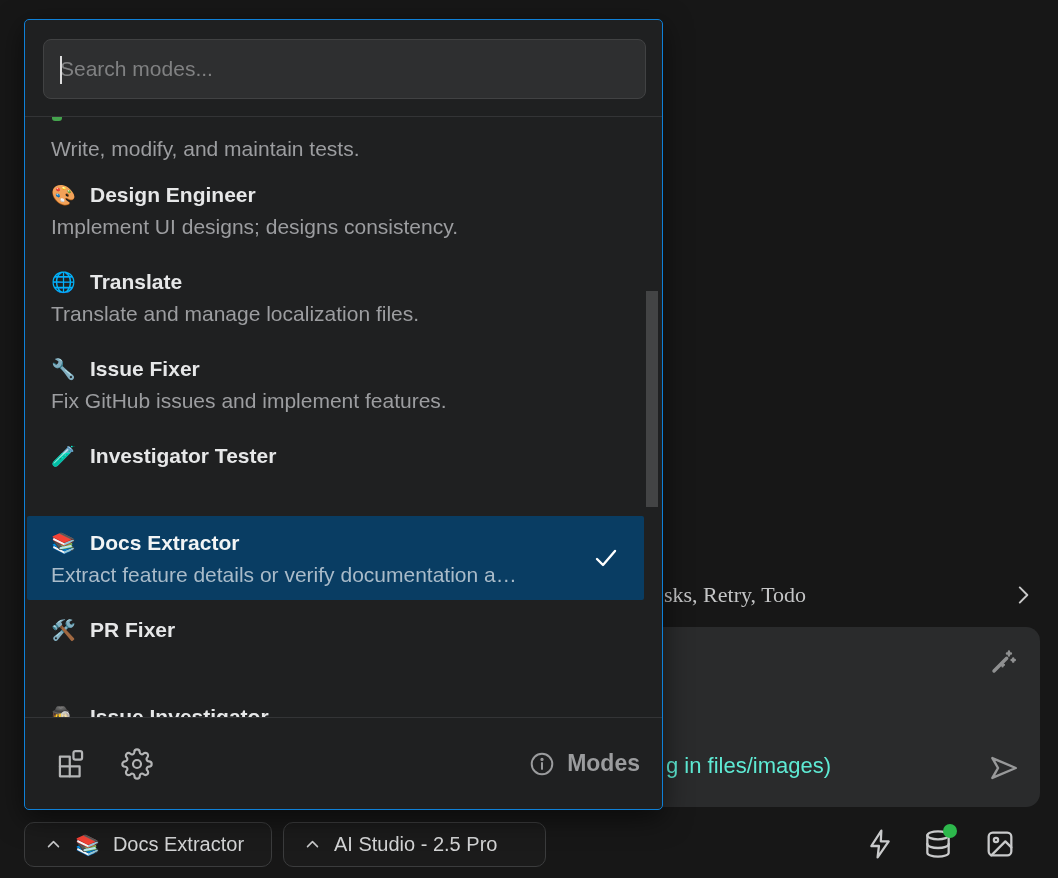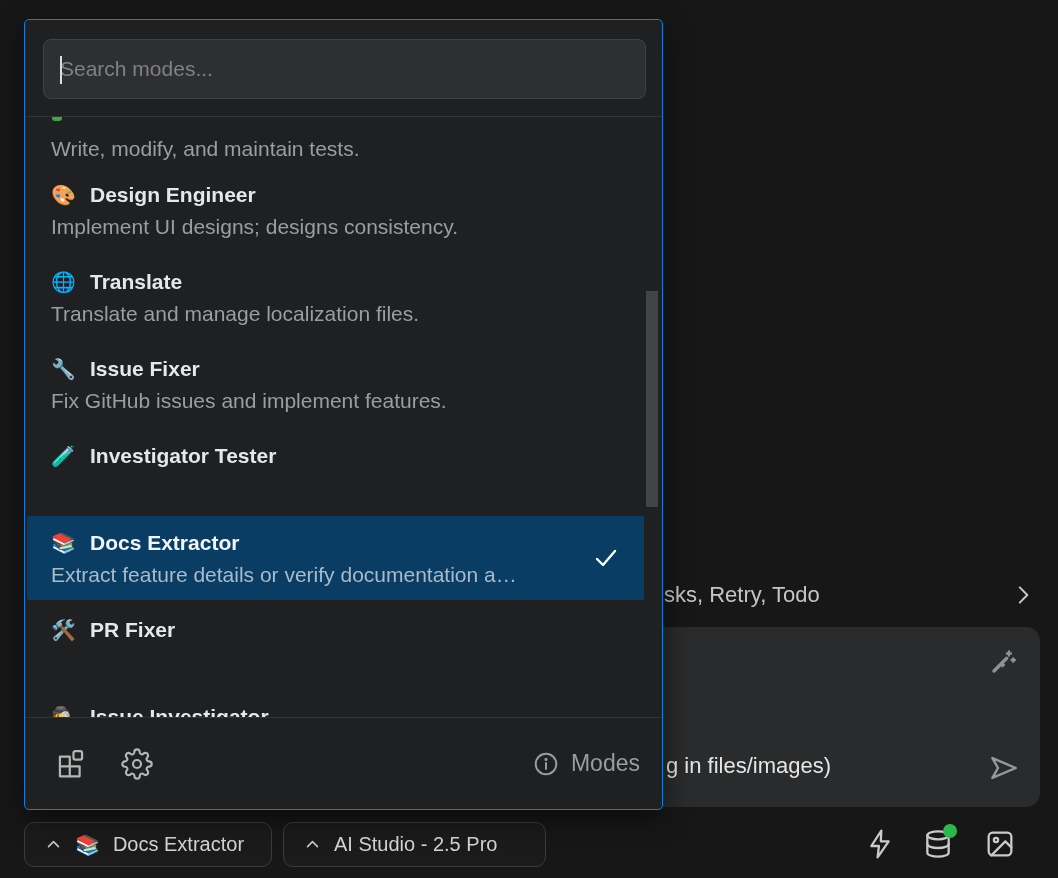--- a/index.html
+++ b/index.html
@@ -3,25 +3,25 @@
 <meta charset="utf-8">
 <style>
   * { margin:0; padding:0; box-sizing:border-box; }
   html,body { background:#171717; }
   body { font-family:"Liberation Sans", sans-serif; }
   .canvas { position:relative; width:1058px; height:878px; background:#171717; overflow:hidden; }
 
   
   .task-row { position:absolute; left:664px; top:579px; width:372px; height:32px;
     display:flex; align-items:center; justify-content:space-between; }
-  .task-row .task-text { font-size:22px; color:#c4c5c6; white-space:nowrap; overflow:hidden; }
+  .task-row .task-text { font-size:22px; color:#c4c5c6; white-space:nowrap; overflow:hidden;font-family:Liberation Serif, serif; }
   .chat-input-panel { position:absolute; left:650px; top:627px; width:390px; height:180px;
     background:#2a2b2c; border-radius:14px; }
   .wand-btn { position:absolute; right:22px; top:20px; width:32px; height:32px; color:#8f9091; }
-  .chat-placeholder { position:absolute; left:16px; top:126px; font-size:22px; color:#e5e5e5; white-space:nowrap; }
+  .chat-placeholder { position:absolute; left:16px; top:126px; font-size:22px; color:#5eead4; white-space:nowrap; }
   .send-btn { position:absolute; right:20px; top:124px; width:34px; height:34px; color:#98999a; }
 
   
   .chip { position:absolute; top:822px; height:45px; border:1px solid #3b3c3d; border-radius:10px;
     display:flex; align-items:center; gap:13px; padding:0 20px; color:#d3d4d5; font-size:20px; background:#1b1b1b; }
   .chip .chev { width:17px; height:17px; color:#c8c9ca; flex:0 0 auto; }
   .chip .chip-emoji { font-size:20px; }
   .chip-mode { left:24px; min-width:248px; }
   .chip-model { left:283px; min-width:263px; }
   .sb-icon { position:absolute; top:828px; width:32px; height:32px; color:#c9cacb; }
@@ -58,21 +58,21 @@
   .check { position:absolute; right:24px; top:28px; width:28px; height:28px; color:#ffffff; }
   .emoji-sliver { position:absolute; left:25px; top:0; width:10px; height:4px;
     background:#44a34d; border-radius:0 0 3px 3px; }
 
   .scroll-thumb { position:absolute; right:4px; top:271px; width:12px; height:216px; background:#434445; }
 
   .dd-footer { position:absolute; left:0; right:0; top:698px; bottom:0;
     display:flex; align-items:center; justify-content:space-between; padding:0 22px 0 30px; }
   .dd-footer .left-icons { display:flex; align-items:center; gap:34px; }
   .icon-btn { width:32px; height:32px; color:#b4b5b6; background:none; border:none; padding:0; }
-  .modes-label-wrap { display:flex; align-items:center; gap:12px; color:#9b9c9e; }
+  .modes-label-wrap { display:flex; align-items:center; gap:12px; color:#9b9c9e;font-weight:bold; }
   .modes-label-wrap .info { width:26px; height:26px; }
   .modes-text { font-size:23px; }
 
   svg { display:block; width:100%; height:100%; }
 </style>
 </head>
 <body>
 
 <div class="canvas">
 

